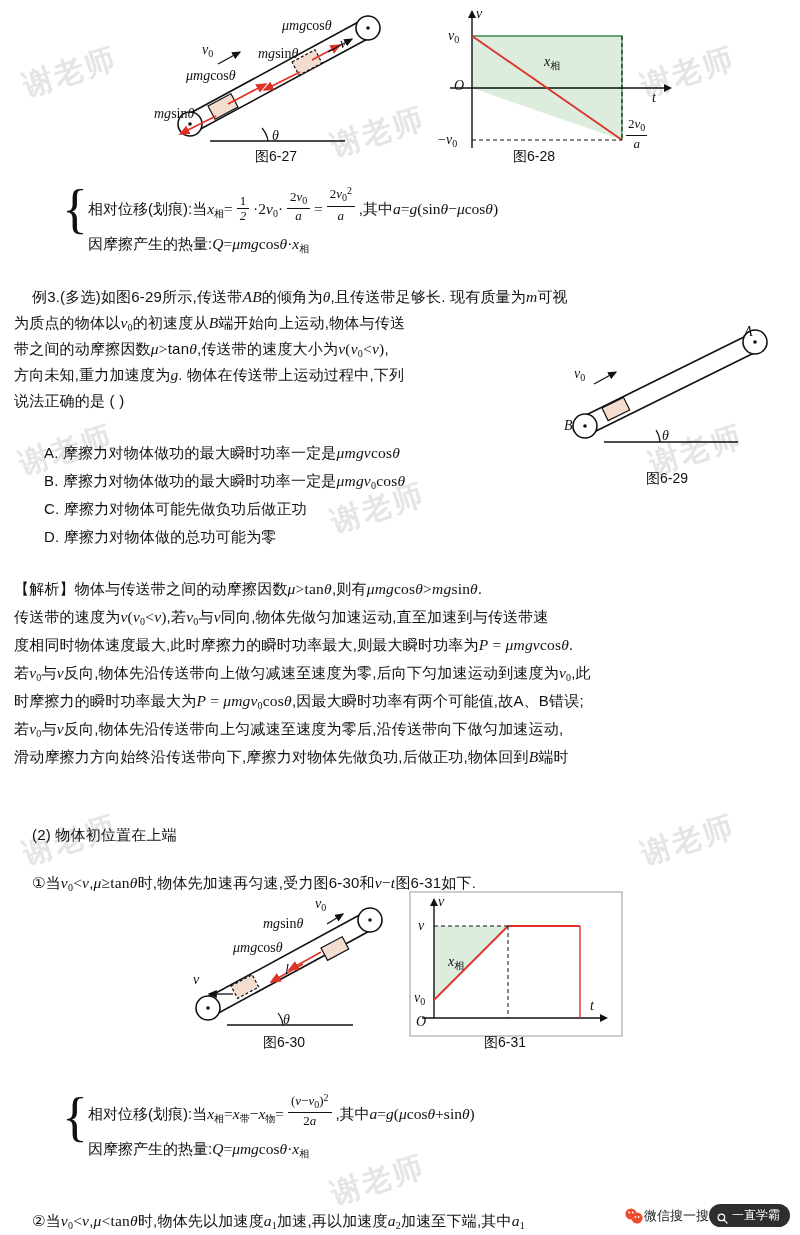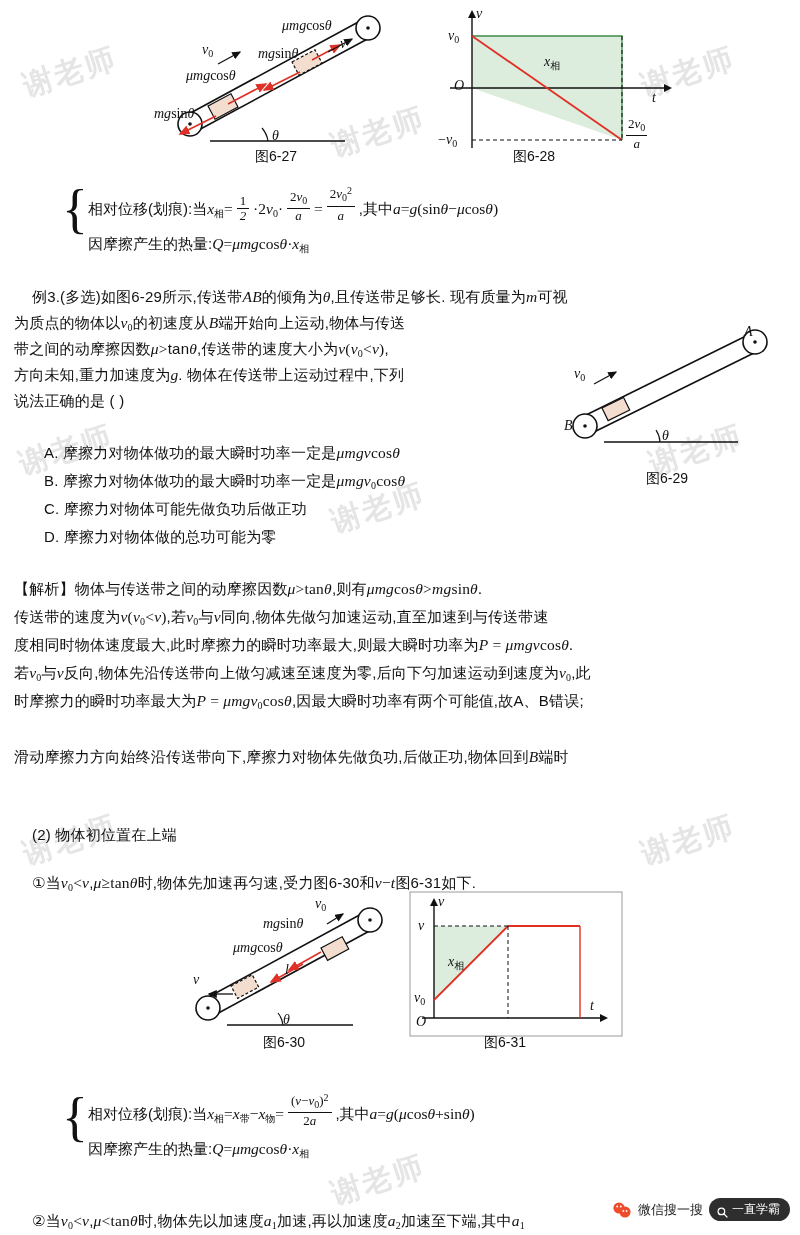--- a/index.html
+++ b/index.html
@@ -55,23 +55,22 @@
     left:0;top:0;
     font-size:54px;
     line-height:54px;
     font-family:"Liberation Serif",serif;
   }
   .brace-lines{position:absolute;left:26px;top:0;font-size:15.5px;line-height:30px;}
 
   
   .searchbar{
     position:absolute;
-    right:8px;bottom:12px;
+    right:8px;bottom:6px;
     display:flex;align-items:center;
-    gap:6px;
     background:#ffffff;
     border-radius:14px;
     padding:2px 2px 2px 6px;
   }
   .wechat-ico{
     width:20px;height:20px;
     display:inline-block;position:relative;
   }
   .sb-label{font-size:13px;font-family:"Liberation Sans",sans-serif;color:#222;}
   .sb-pill{
@@ -271,20 +270,23 @@
   </div>
   <div class="para" style="left:14px;top:606px;width:770px;">
     <span class="cn">度相同时物体速度最大,此时摩擦力的瞬时功率最大,则最大瞬时功率为</span><span class="it">P</span> = <span class="it">μmgv</span>cos<span class="it">θ</span>.
   </div>
   <div class="para" style="left:14px;top:634px;width:770px;">
     <span class="cn">若</span><span class="it">v</span><span class="sub">0</span><span class="cn">与</span><span class="it">v</span><span class="cn">反向,物体先沿传送带向上做匀减速至速度为零,后向下匀加速运动到速度为</span><span class="it">v</span><span class="sub">0</span><span class="cn">,此</span>
   </div>
   <div class="para" style="left:14px;top:662px;width:770px;">
     <span class="cn">时摩擦力的瞬时功率最大为</span><span class="it">P</span> = <span class="it">μmgv</span><span class="sub">0</span>cos<span class="it">θ</span><span class="cn">,因最大瞬时功率有两个可能值,故A、B错误;</span>
   </div>
+  <div class="para" style="left:14px;top:690px;width:770px;">
+    <span class="cn">若</span><span class="it">v</span><span class="sub">0</span><span class="cn">与</span><span class="it">v</span><span class="cn">反向,物体先沿传送带向上匀减速至速度为零后,沿传送带向下做匀加速运动,</span>
+  </div>
   <div class="para" style="left:14px;top:718px;width:770px;">
     <span class="cn">滑动摩擦力方向始终沿传送带向下,摩擦力对物体先做负功,后做正功,物体回到</span><span class="it">B</span><span class="cn">端时</span>
   </div>
 
   <div class="para" style="left:32px;top:796px;width:740px;">
     <span class="cn">(2) 物体初位置在上端</span>
   </div>
   <div class="para" style="left:32px;top:844px;width:740px;">
     <span class="cn">①当</span><span class="it">v</span><span class="sub">0</span>&lt;<span class="it">v</span><span class="cn">,</span><span class="it">μ</span>≥tan<span class="it">θ</span><span class="cn">时,物体先加速再匀速,受力图6-30和</span><span class="it">v</span>−<span class="it">t</span><span class="cn">图6-31如下.</span>
   </div>

